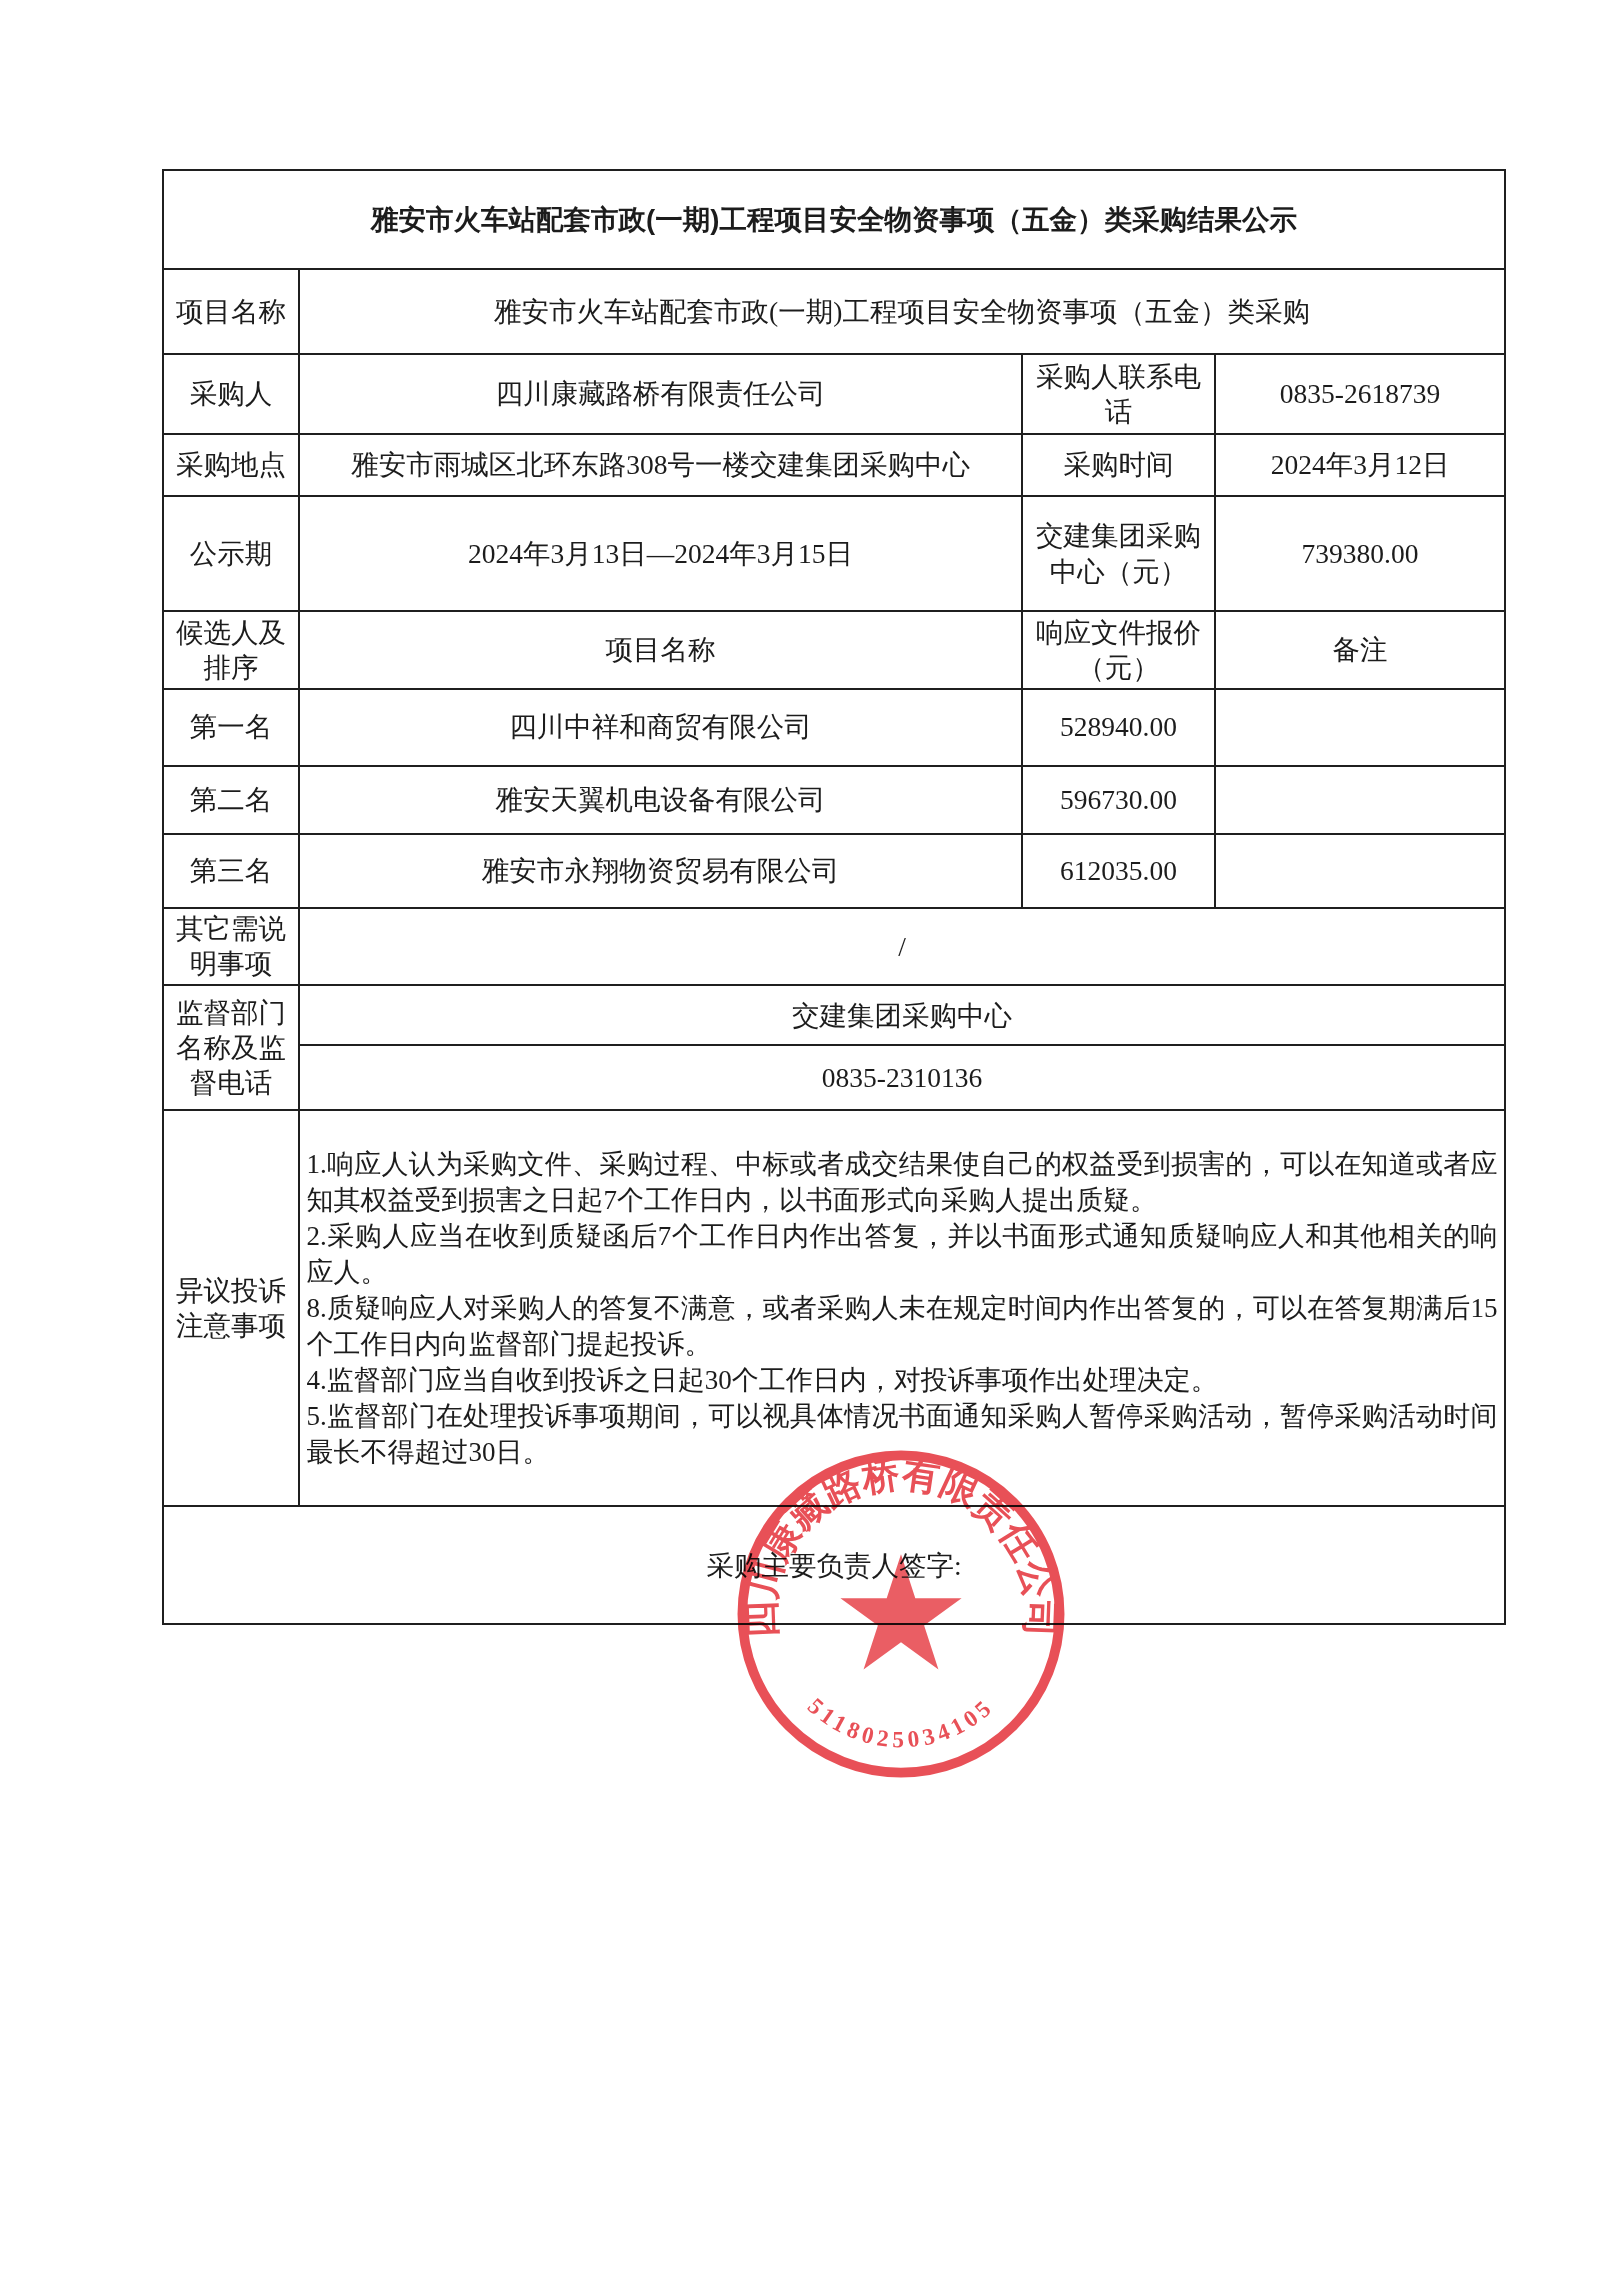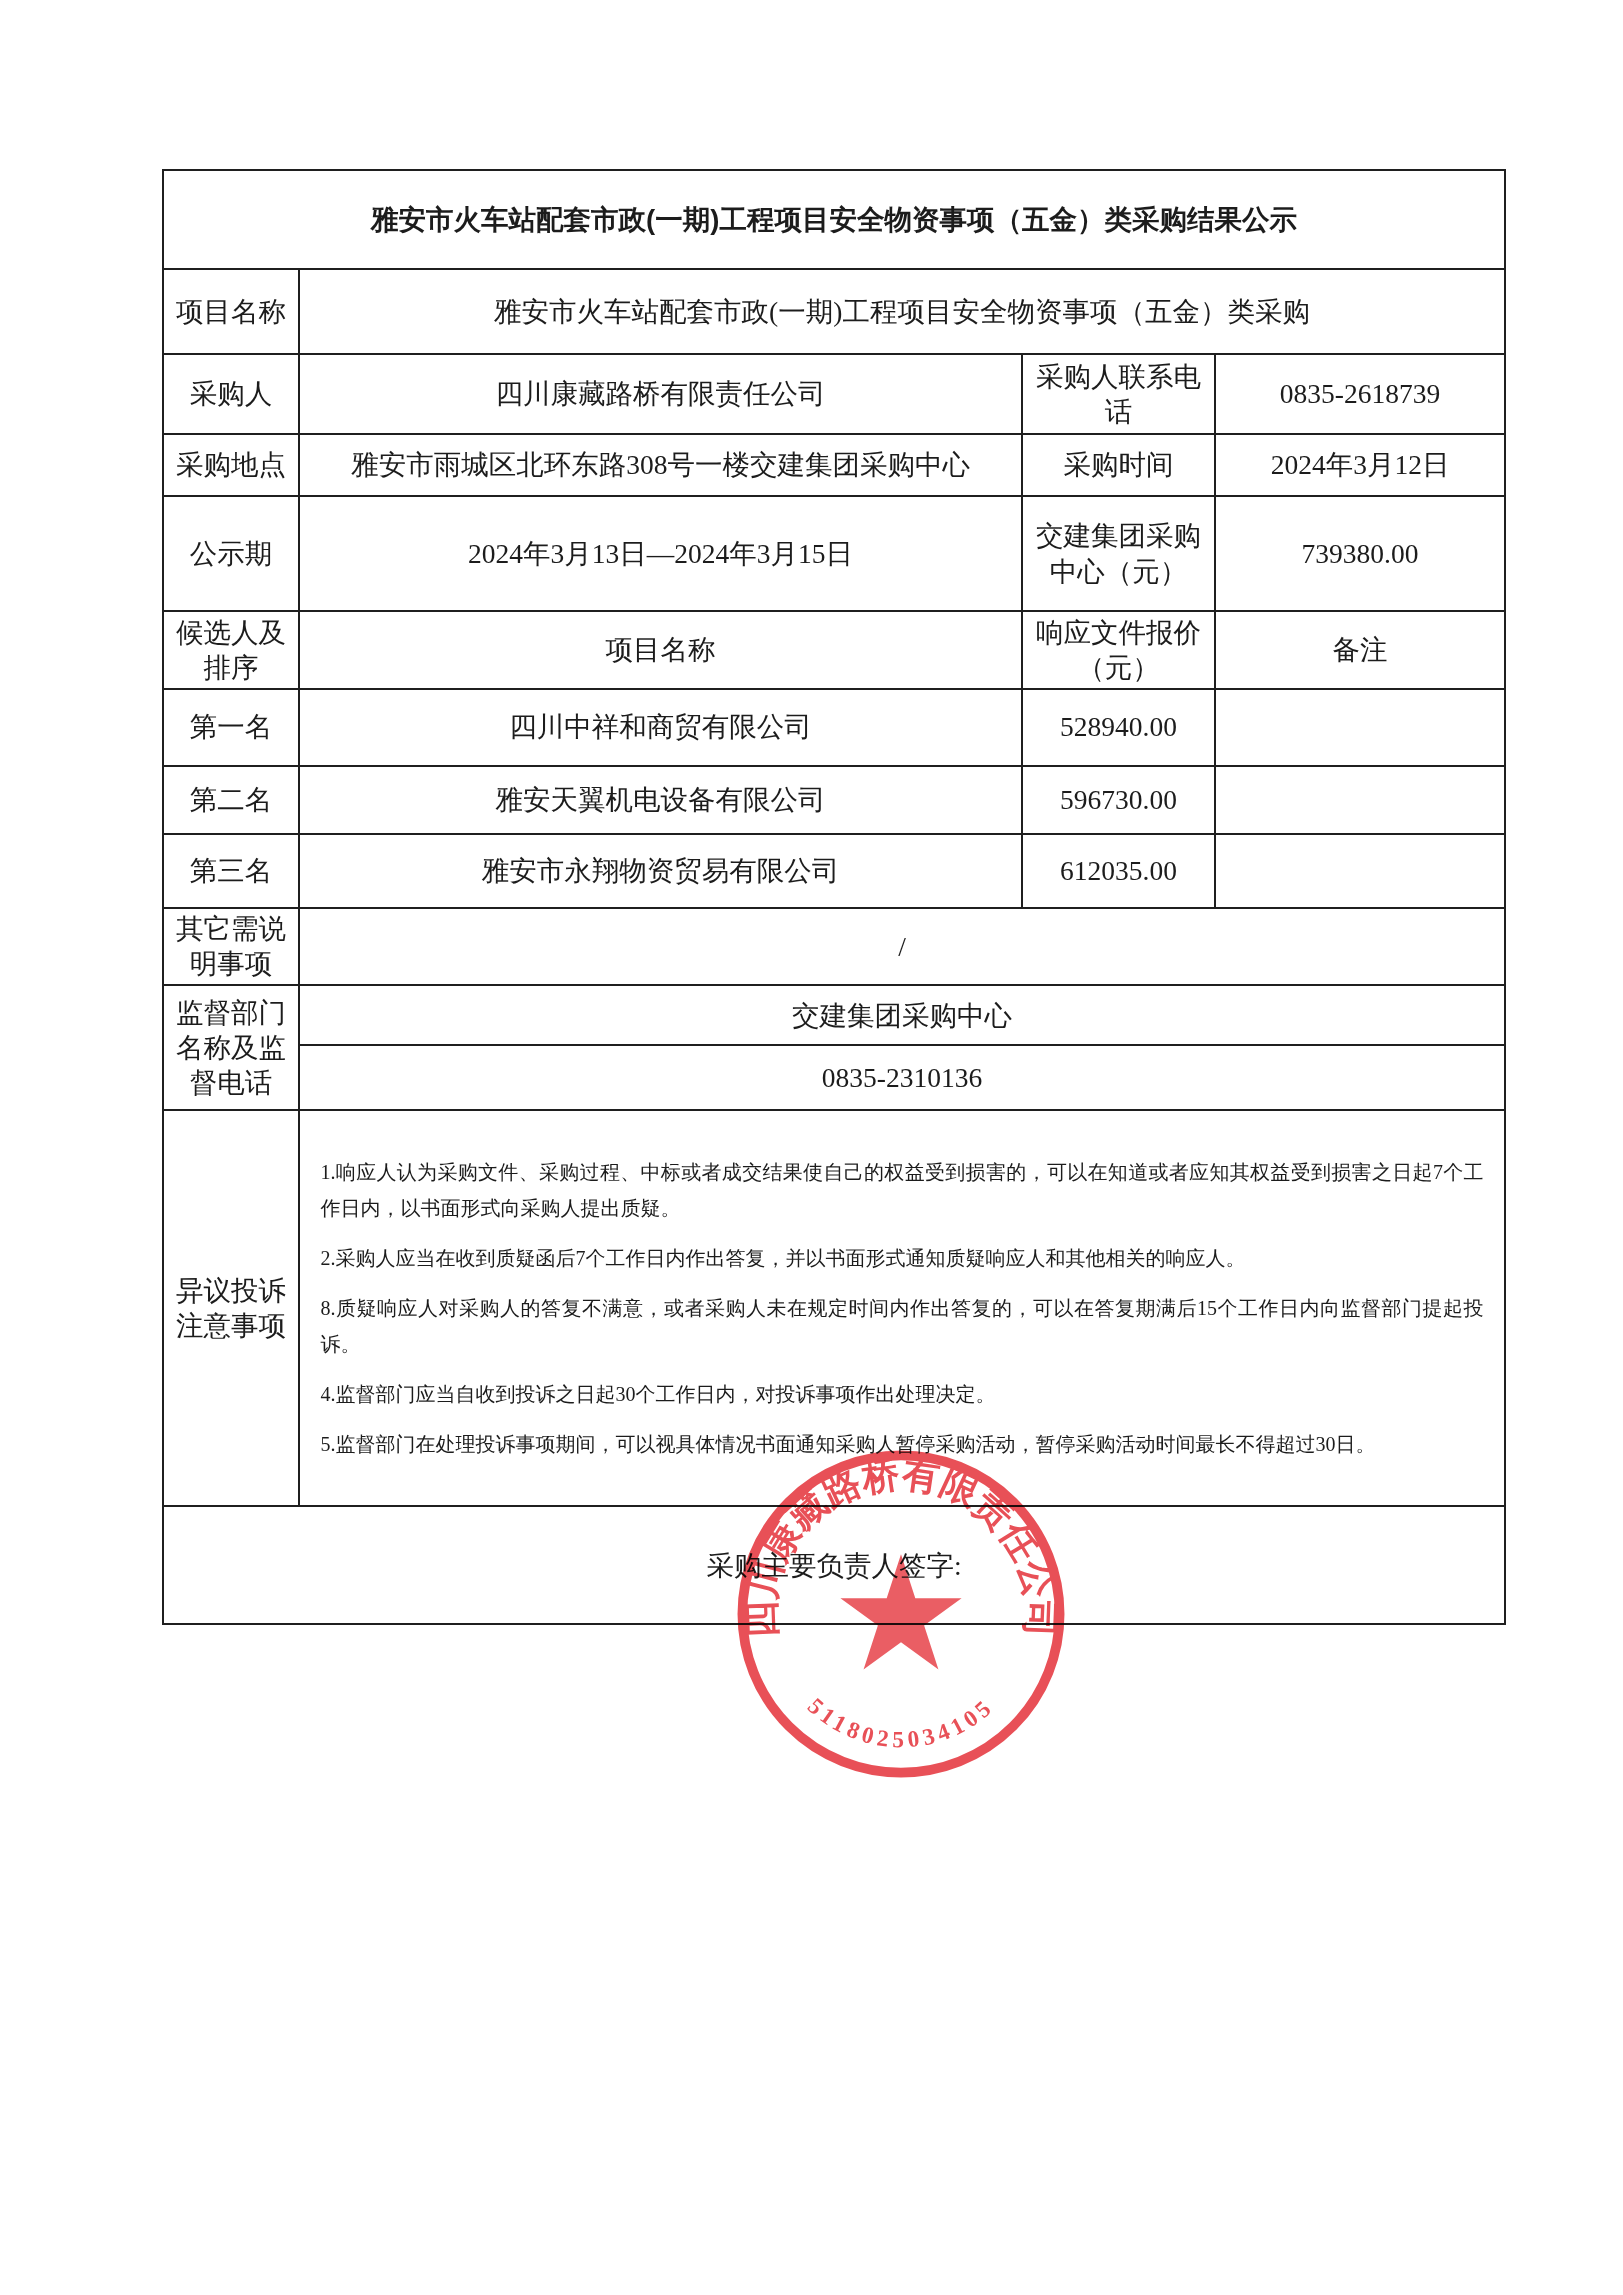--- a/index.html
+++ b/index.html
@@ -51,22 +51,22 @@
     padding:0 15.7px;
     letter-spacing:0;
   }
   td.label-cell{padding:2.6px 5.2px;}
   td.objection-cell{
     text-align:left;
     vertical-align:middle;
     padding:15.7px 19.6px 15.7px 17px;
   }
   td.objection-cell p{
-    margin:14px;
-    font-size:20px;
+    margin:0;
+    font-size:27px;
     line-height:36px;
     text-align:justify;
   }
   td.sign-cell{
     text-align:left;
     font-size:30px;
     padding-left:14.4px;
     margin-top:7px;
   }
   .stamp{

